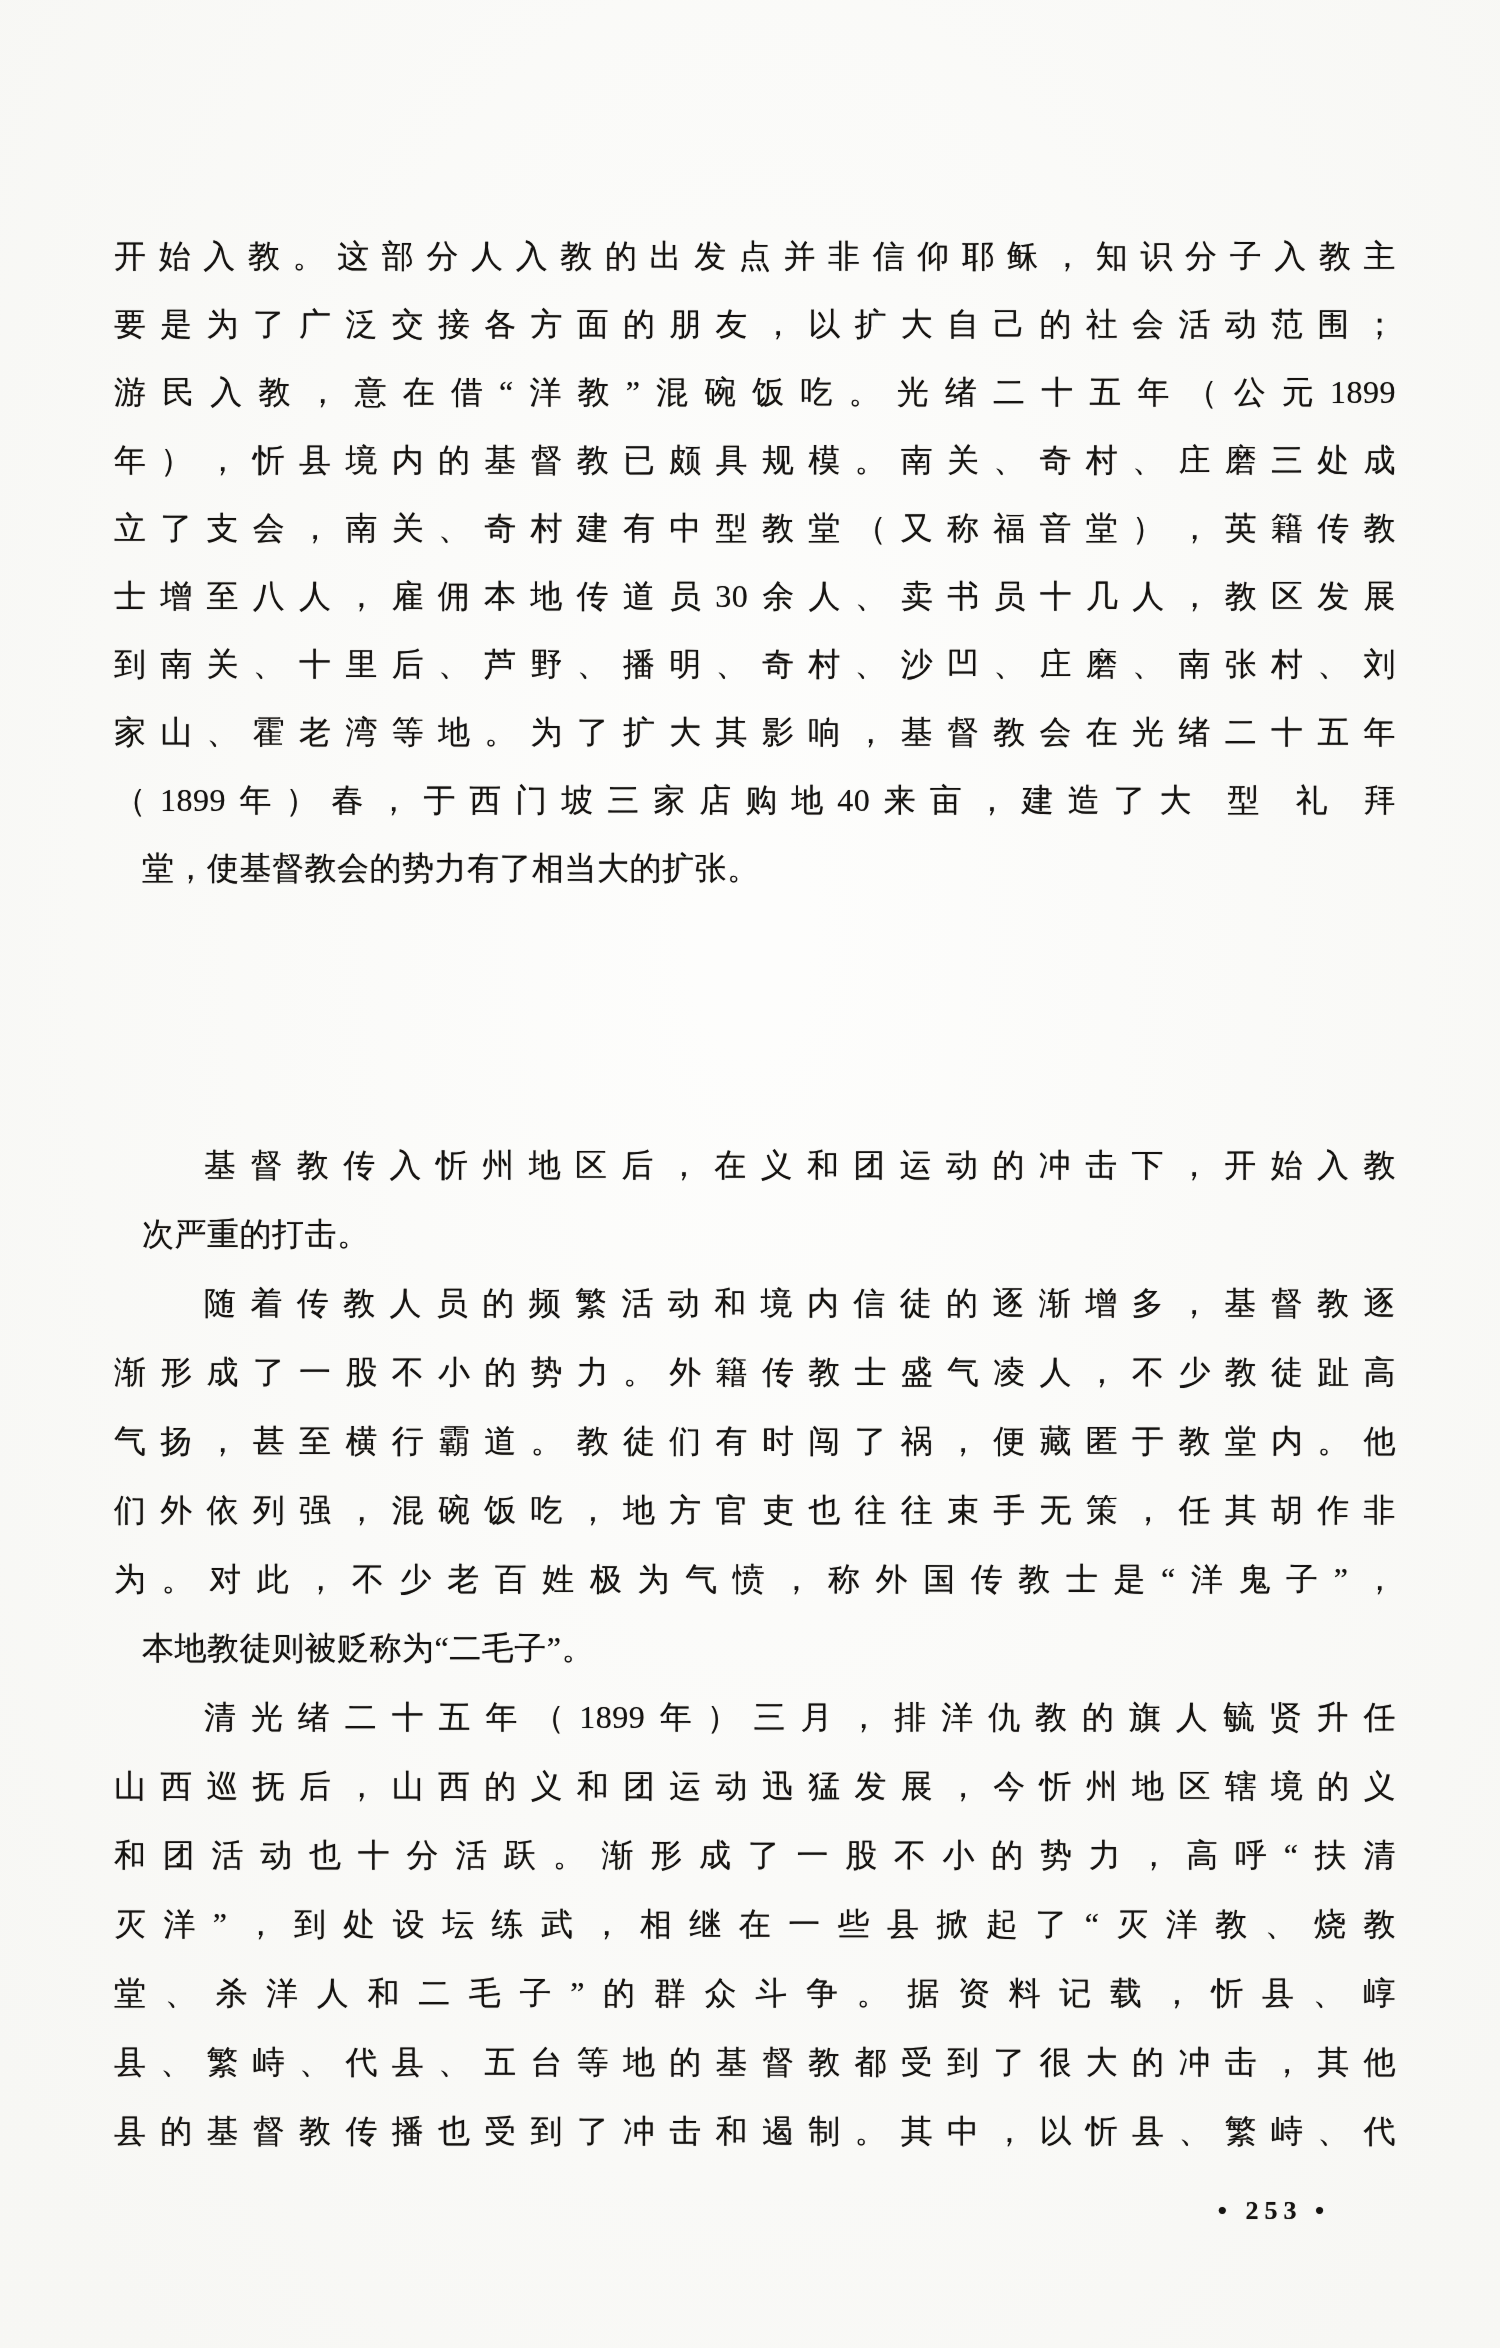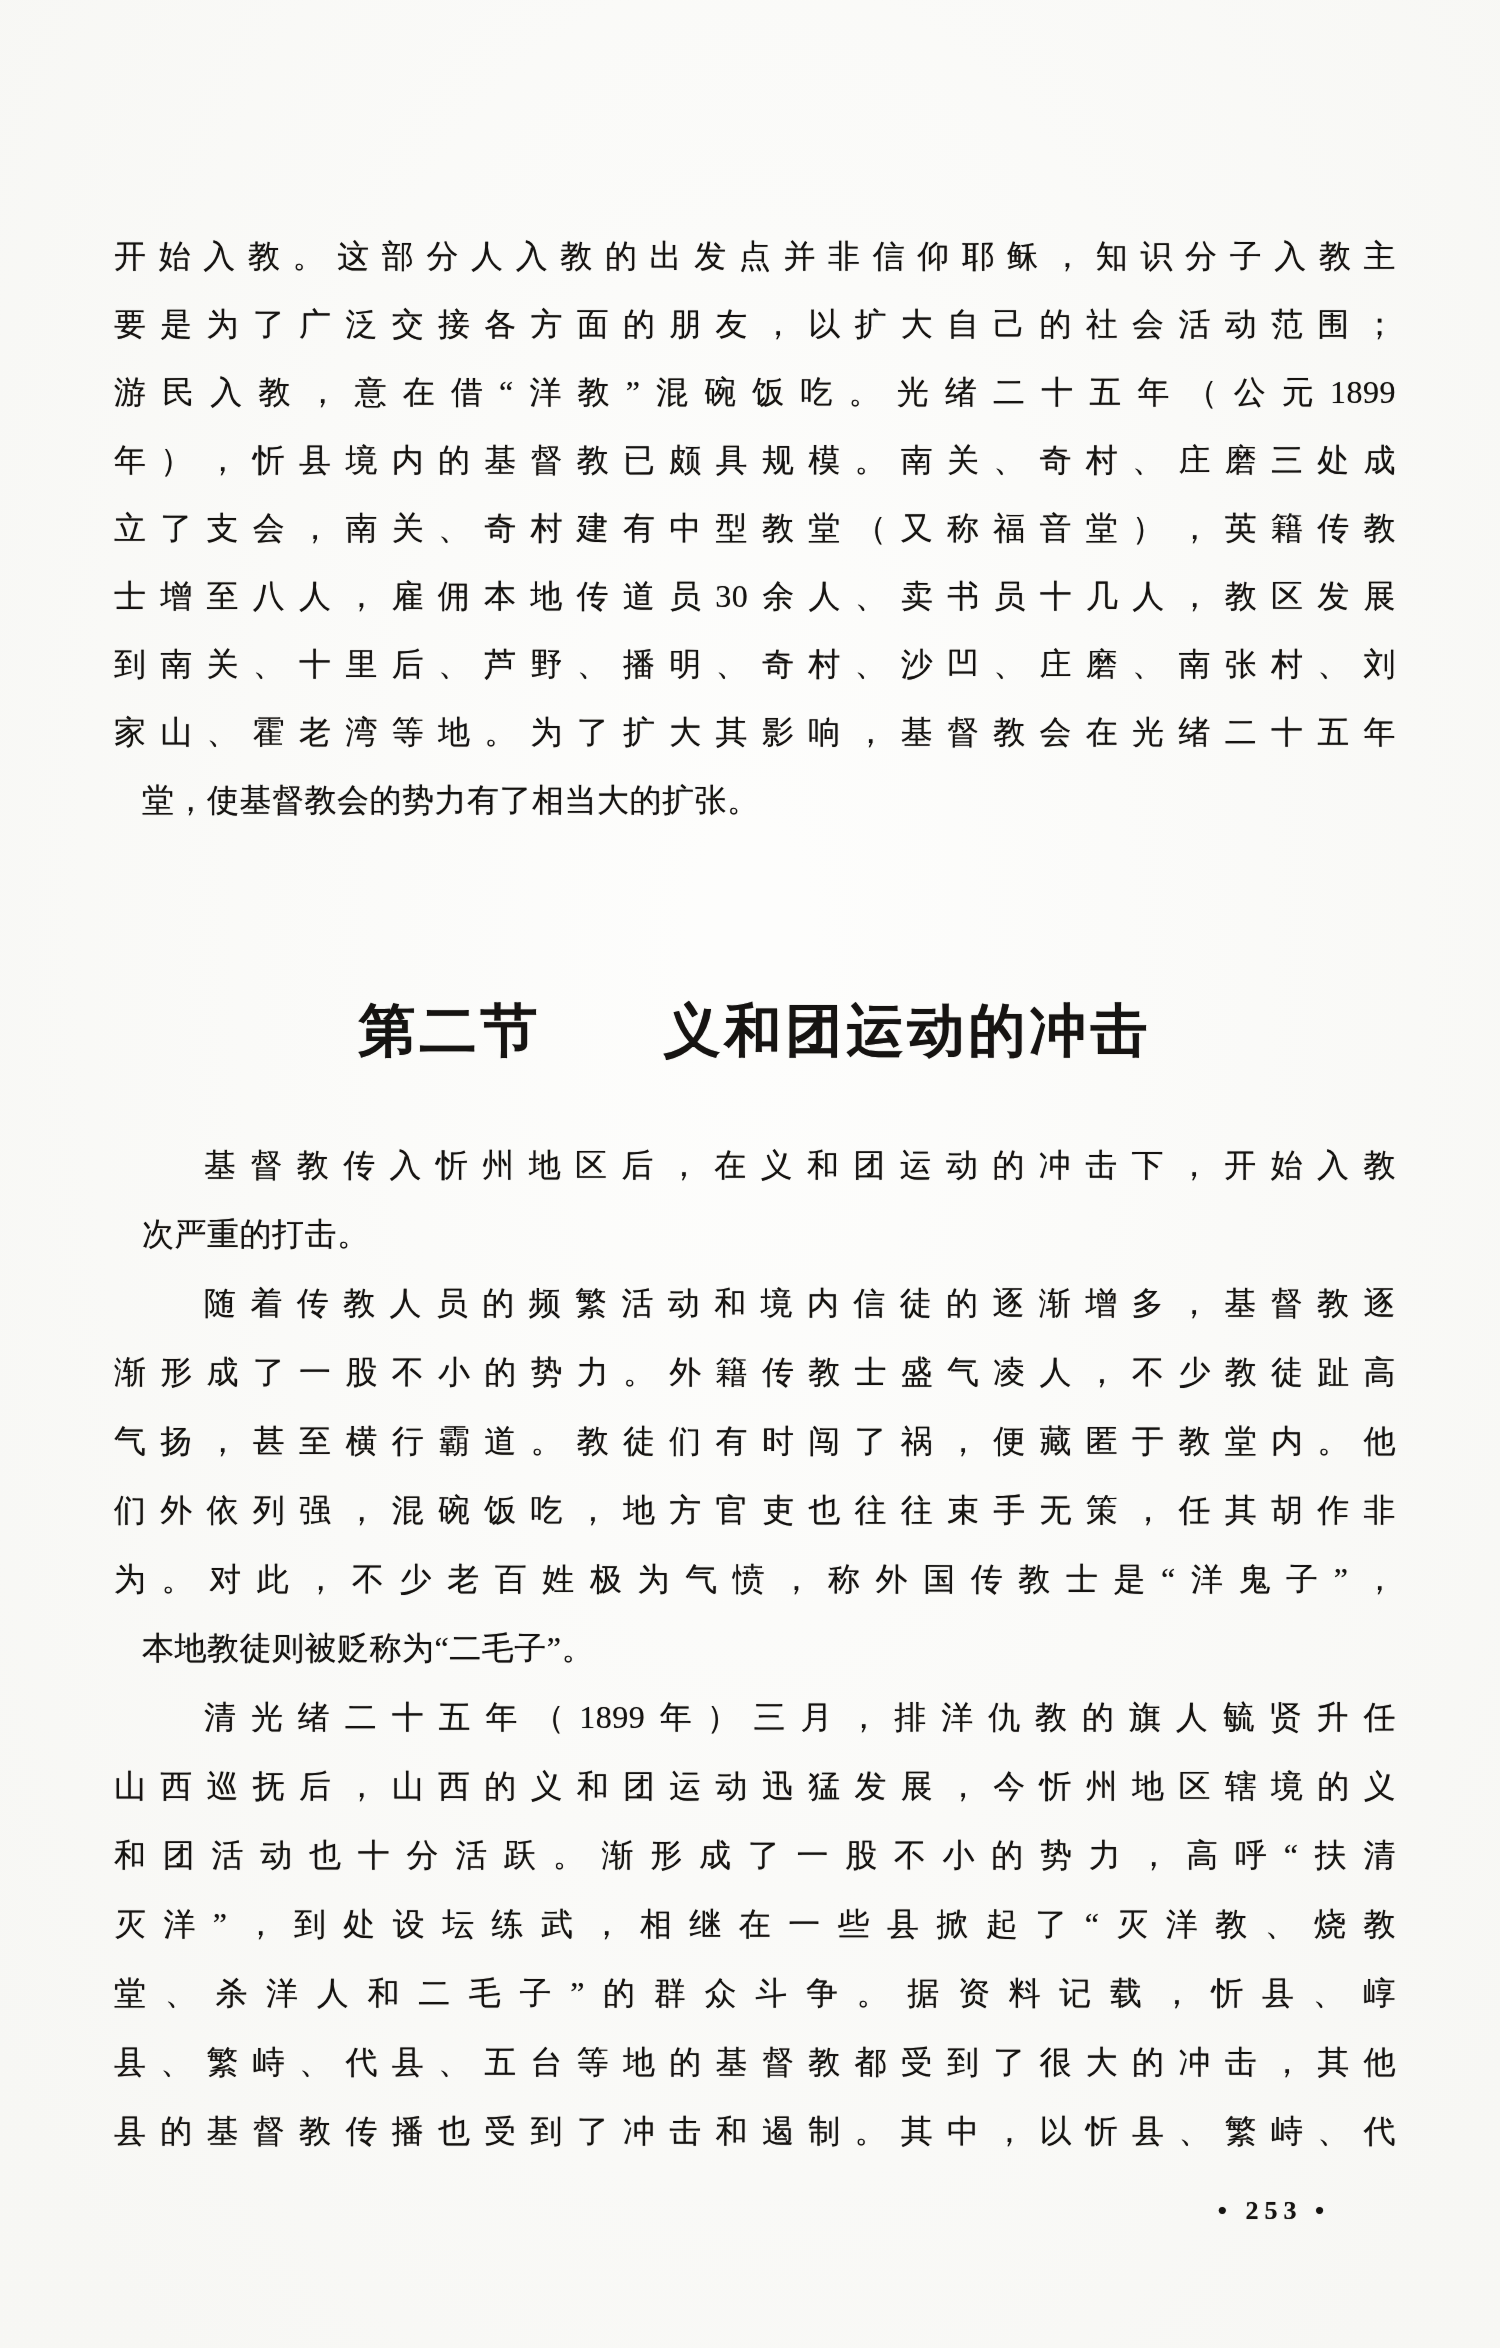--- a/index.html
+++ b/index.html
@@ -82,27 +82,24 @@
 
   <div class="text-block para1-block">
     <div class="line">开始入教。这部分人入教的出发点并非信仰耶稣，知识分子入教主</div>
     <div class="line">要是为了广泛交接各方面的朋友，以扩大自己的社会活动范围；</div>
     <div class="line">游民入教，意在借“洋教”混碗饭吃。光绪二十五年（公元1899</div>
     <div class="line">年），忻县境内的基督教已颇具规模。南关、奇村、庄磨三处成</div>
     <div class="line">立了支会，南关、奇村建有中型教堂（又称福音堂），英籍传教</div>
     <div class="line">士增至八人，雇佣本地传道员30余人、卖书员十几人，教区发展</div>
     <div class="line">到南关、十里后、芦野、播明、奇村、沙凹、庄磨、南张村、刘</div>
     <div class="line">家山、霍老湾等地。为了扩大其影响，基督教会在光绪二十五年</div>
+    <div class="line">（1899年）春，于西门坡三家店购地40来亩，建造了大 型 礼 拜</div>
     <div class="line end">堂，使基督教会的势力有了相当大的扩张。</div>
   </div>
 
-  <div class="section-heading">
-    <span>第二节</span>
-    <span>义和团运动的冲击</span>
-  </div>
 
   <div class="text-block body2-block">
 
     <div class="line indent">基督教传入忻州地区后，在义和团运动的冲击下，开始入教</div>
     <div class="line end">次严重的打击。</div>
 
     <div class="line indent">随着传教人员的频繁活动和境内信徒的逐渐增多，基督教逐</div>
     <div class="line">渐形成了一股不小的势力。外籍传教士盛气凌人，不少教徒趾高</div>
     <div class="line">气扬，甚至横行霸道。教徒们有时闯了祸，便藏匿于教堂内。他</div>
     <div class="line">们外依列强，混碗饭吃，地方官吏也往往束手无策，任其胡作非</div>

